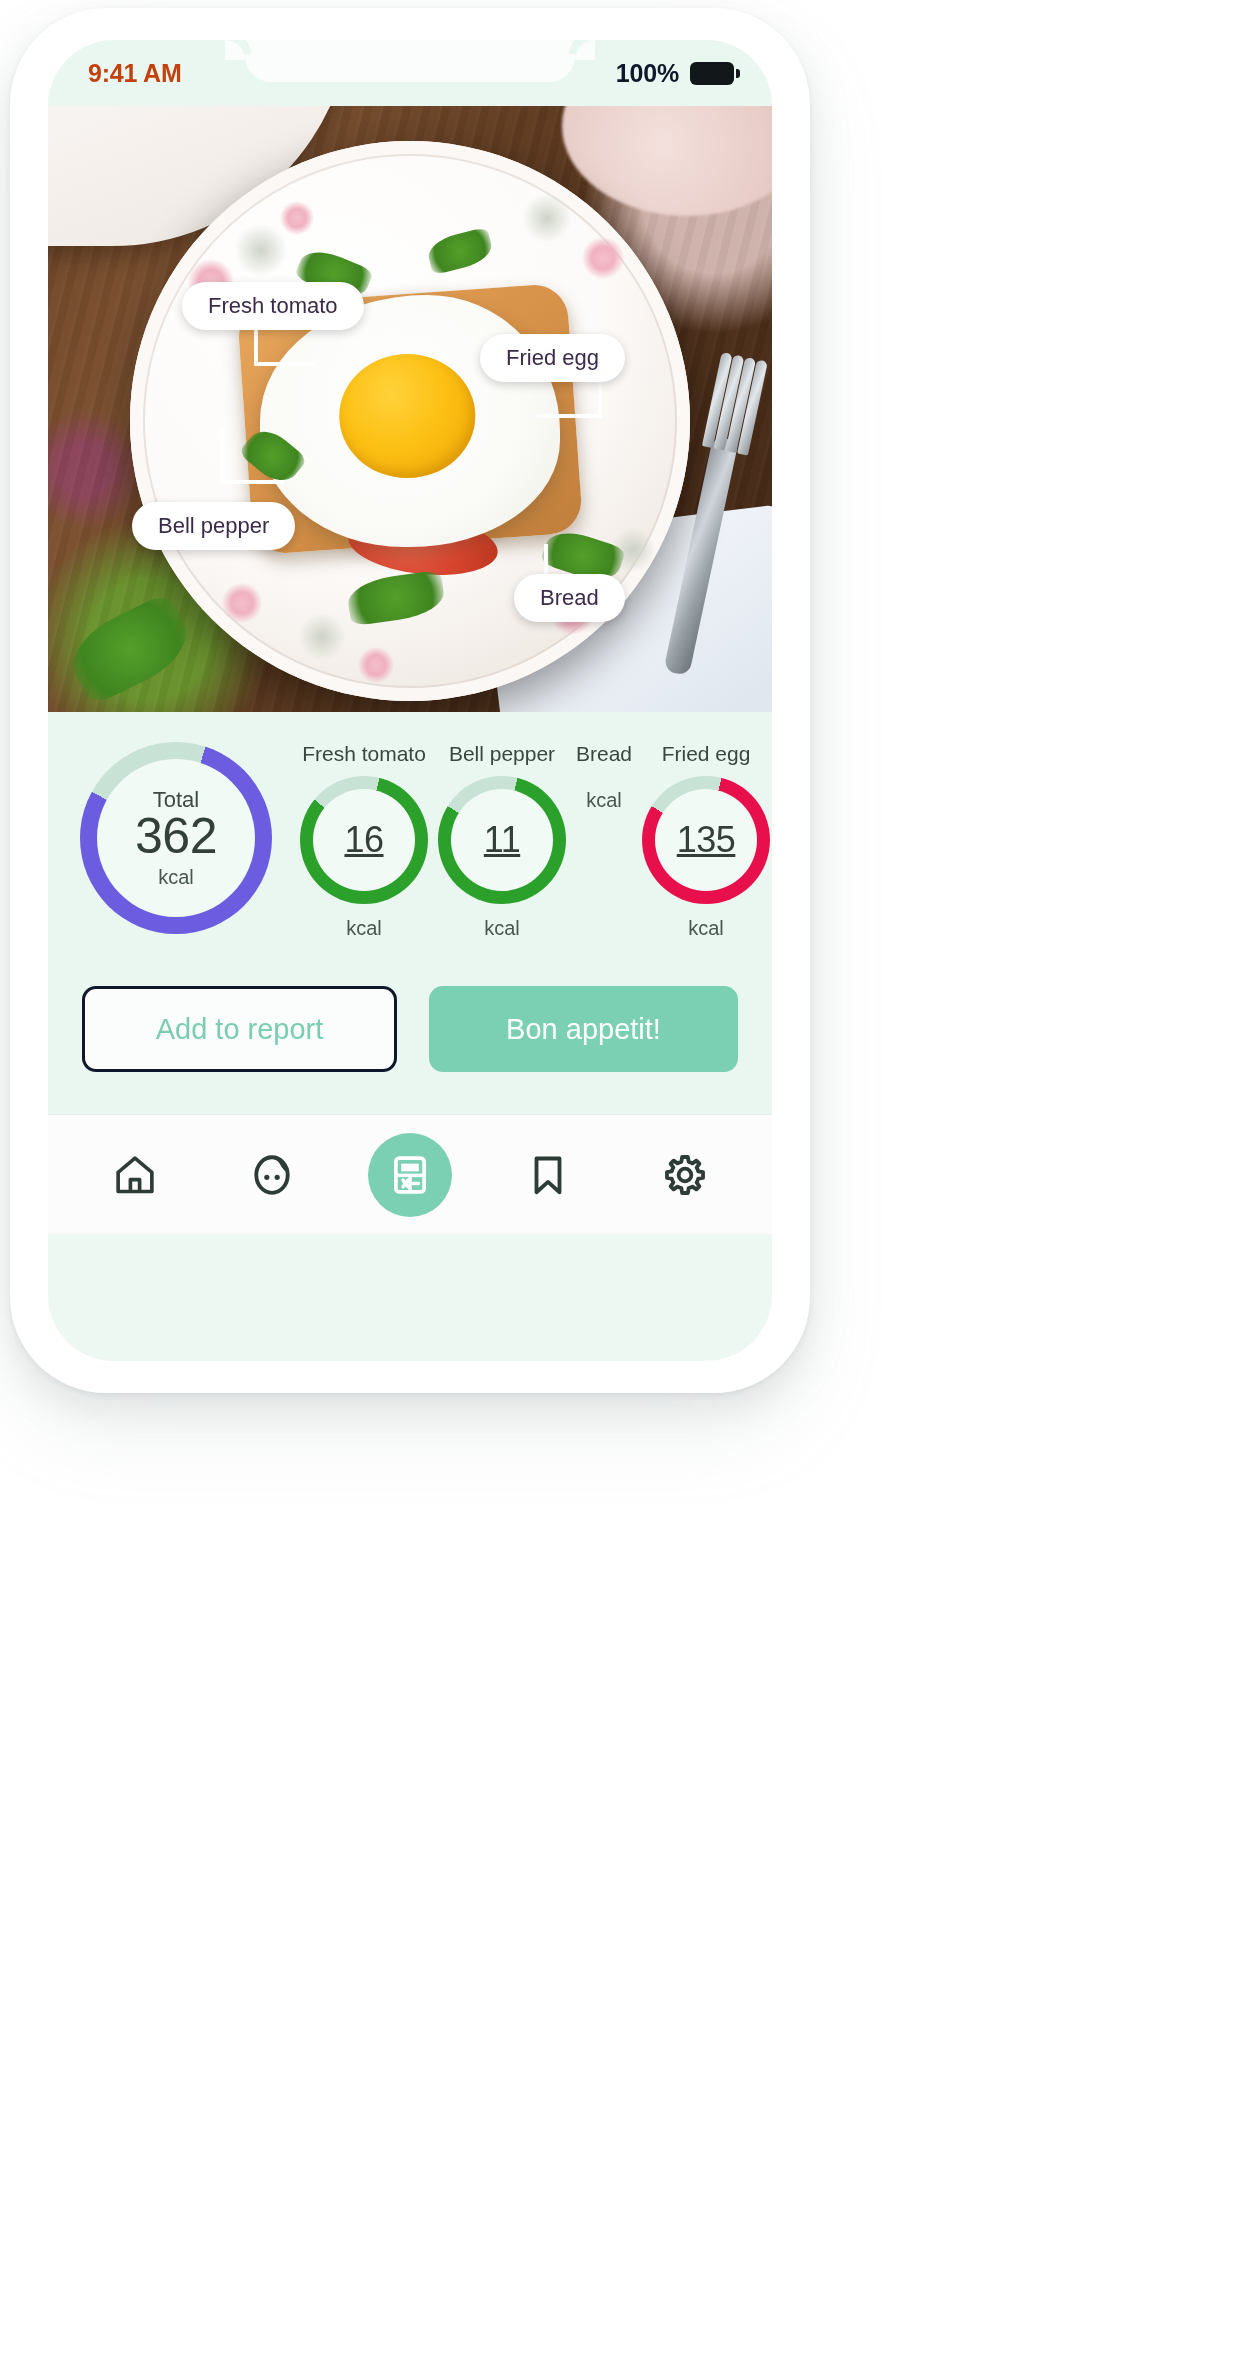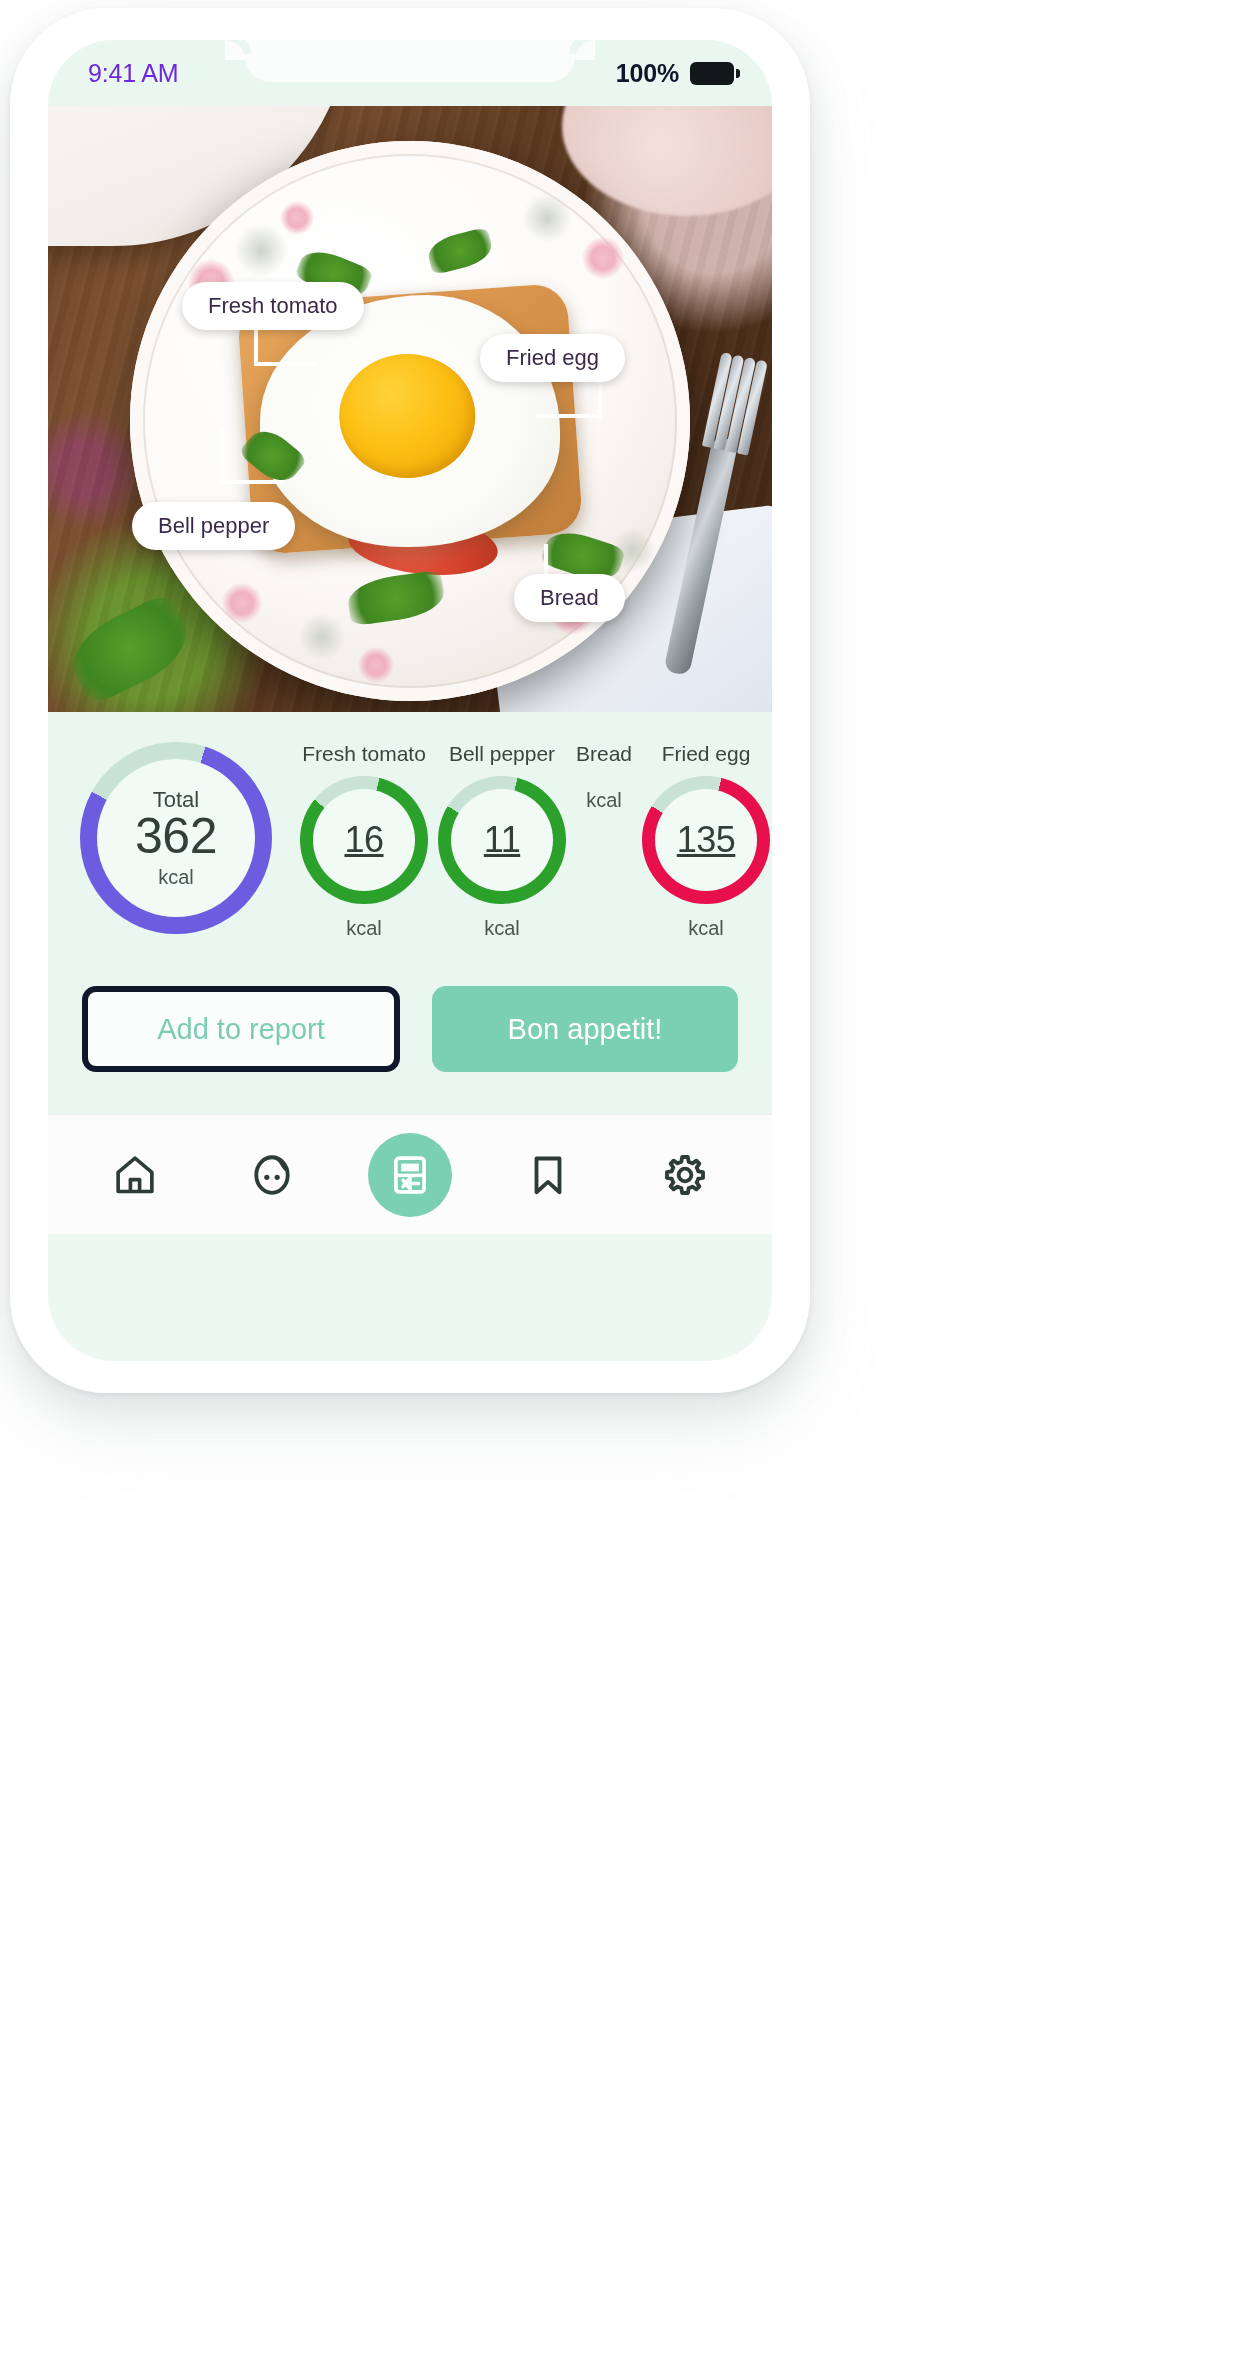--- a/index.html
+++ b/index.html
@@ -44,22 +44,22 @@
     position: relative;
     height: 66px;
     background: #eaf7f0;
     display: flex;
     align-items: center;
     justify-content: space-between;
     padding: 0 38px 0 40px;
   }
   .status-time {
     font-size: 25px;
-    font-weight: 400;
-    color: #6d28d9;
+    font-weight: 700;
+    color: #c2410c;
     letter-spacing: -0.2px;
     z-index: 3;
   }
   .status-right {
     display: flex;
     align-items: center;
     gap: 11px;
     z-index: 3;
   }
   .status-battery-pct {
@@ -394,21 +394,21 @@
     border-radius: 14px;
     display: flex;
     align-items: center;
     justify-content: center;
     font-size: 29px;
     font-weight: 500;
     cursor: pointer;
   }
   .btn-outline {
     background: #fbfdfc;
-    border: 6px solid #0f172a;
+    border: 3px solid #0f172a;
     color: #7ccdaf;
   }
   .btn-filled {
     background: #7bcfb2;
     color: #ffffff;
   }
 
   
   .bottom-nav {
     height: 120px;

